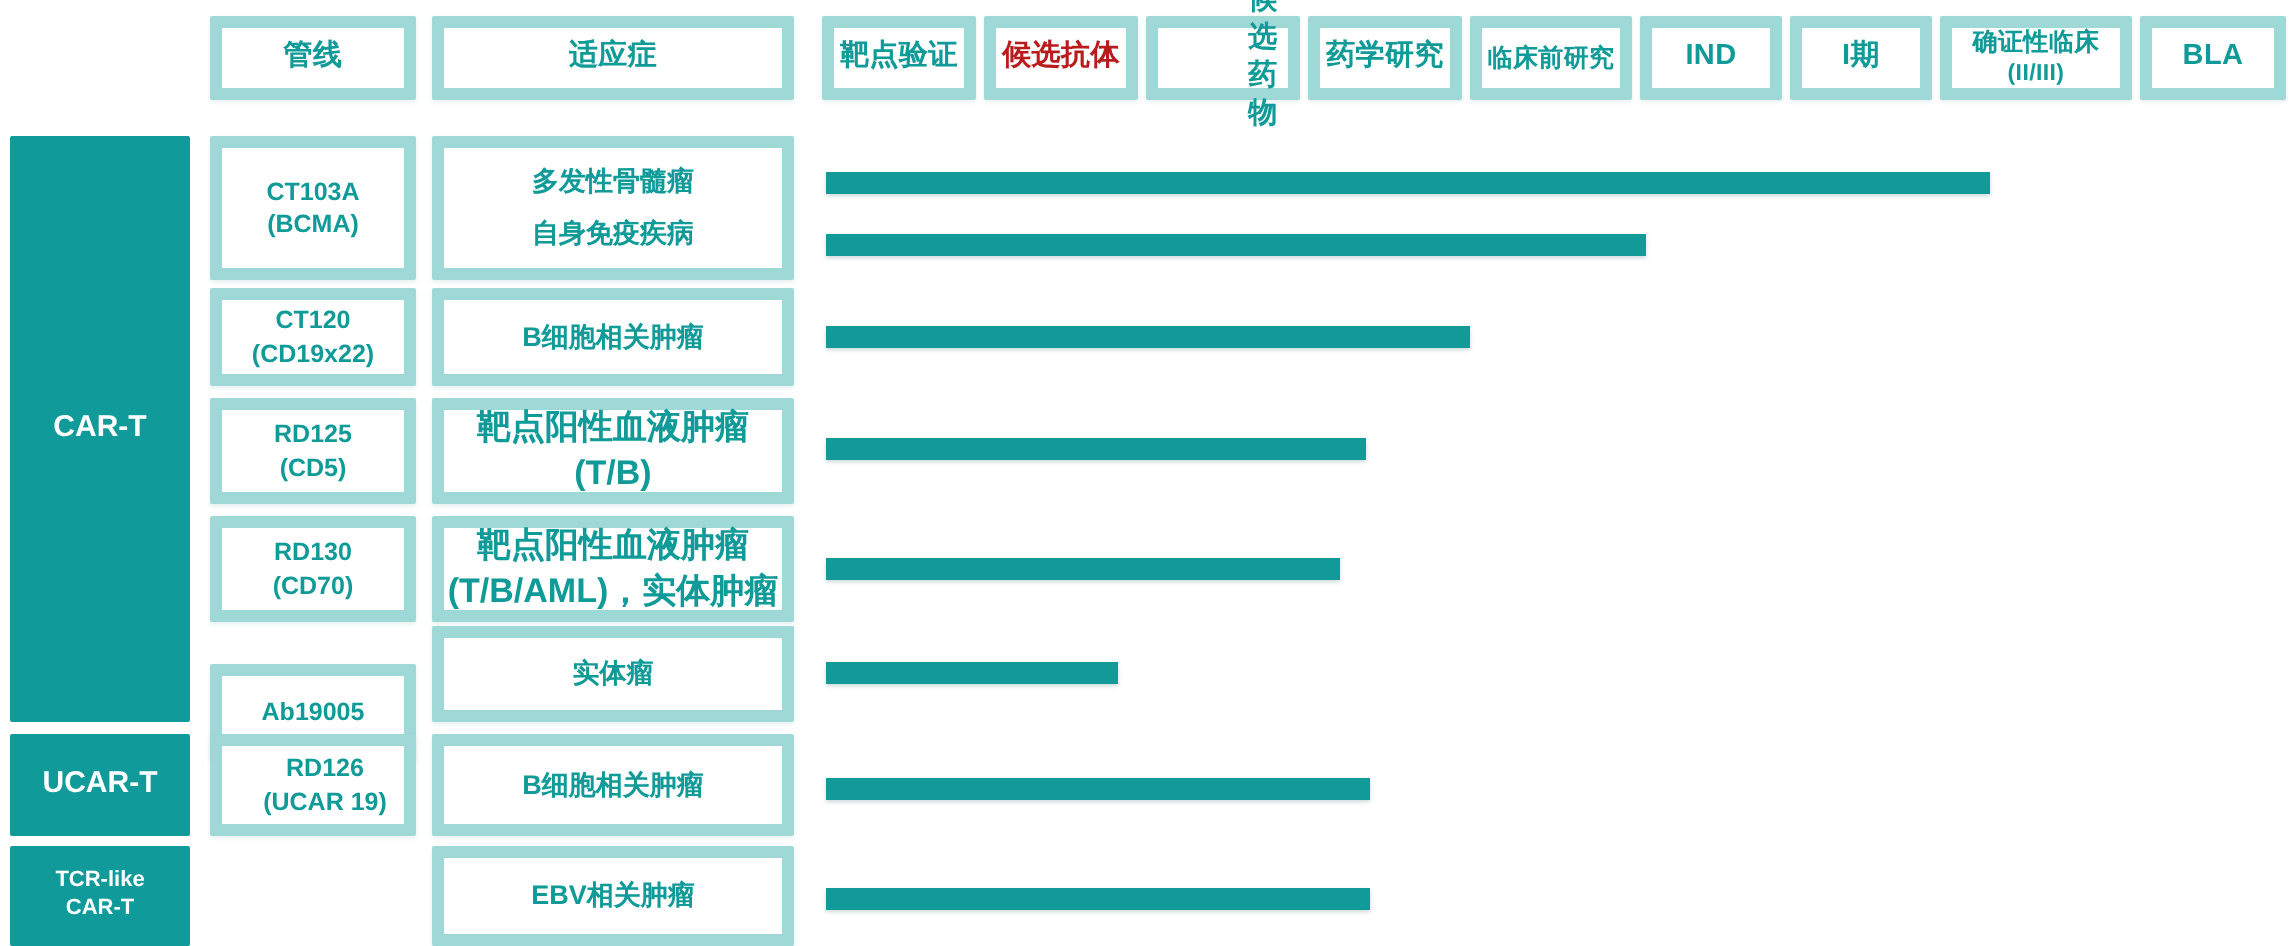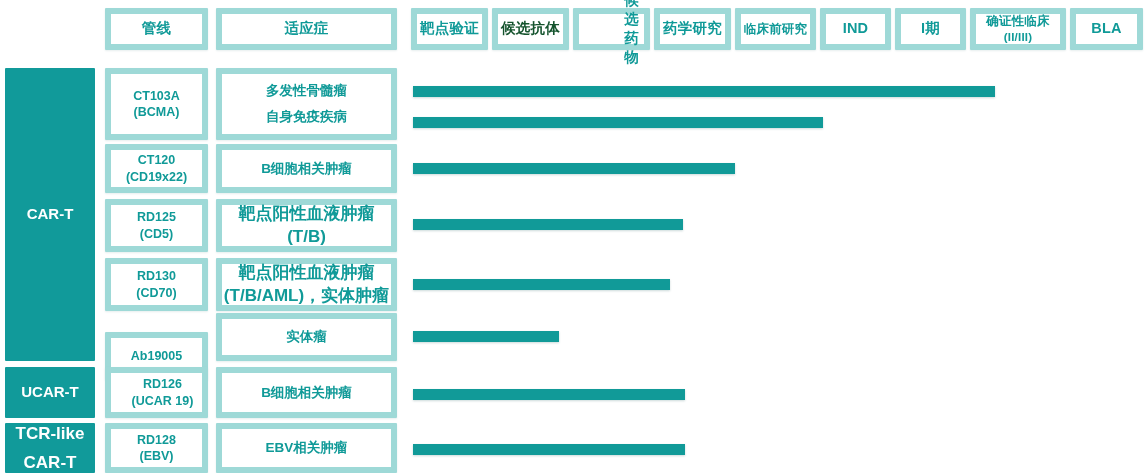--- a/index.html
+++ b/index.html
@@ -60,21 +60,21 @@
     color: #ffffff;
     display: flex;
     align-items: center;
     justify-content: center;
     text-align: center;
     font-weight: bold;
     font-size: 15px;
     line-height: 1.25;
     border-radius: 1px;
   }
-  .cat.two-line { font-size: 17px; justify-content: space-between; }
+  .cat.two-line { font-size: 11px; }
 
   
   .pipe {
     left: 105px;
     width: 103px;
     font-size: 12.5px;
   }
   .ind {
     left: 216px;
     width: 181px;
@@ -104,21 +104,21 @@
     <span>管线</span>
   </div>
 
   <div class="cell hdr" style="left: 216px; width: 181px; border-color: rgb(158, 217, 215); color: rgb(16, 154, 152);">
     <span>适应症</span>
   </div>
 
   <div class="cell hdr" style="left: 411px; width: 77px; border-color: rgb(158, 217, 215); color: rgb(16, 154, 152);">
     <span>靶点验证</span>
   </div>
-  <div class="cell hdr" style="left: 492px; width: 77px; border-color: rgb(158, 217, 215); color: #14532d;">
+  <div class="cell hdr" style="left: 492px; width: 77px; border-color: rgb(158, 217, 215); color: #b91c1c;">
     <span>候选抗体</span>
   </div>
   <div class="cell hdr" style="left: 573px; width: 77px; border-color: rgb(158, 217, 215); color: rgb(16, 154, 152); padding-left: 40px;">
     <span>候选药物</span>
   </div>
   <div class="cell hdr" style="left: 654px; width: 77px; border-color: rgb(158, 217, 215); color: rgb(16, 154, 152);">
     <span>药学研究</span>
   </div>
   <div class="cell hdr small" style="left: 735px; width: 81px; border-color: rgb(158, 217, 215); color: rgb(16, 154, 152);">
     <span>临床前研究</span>
@@ -214,24 +214,20 @@
     <span>RD126</span>
     <span>(UCAR 19)</span>
   </div>
   <div class="cell ind" style="top: 367px; height: 51px; border-color: rgb(158, 217, 215); color: rgb(16, 154, 152);">
     <span>B细胞相关肿瘤</span>
   </div>
   <div class="barwrap" style="top: 389px; width: 272px; left: 413px;">
     <div class="bar" style="background: rgb(17, 154, 152);"></div>
   </div>
 
-  <div class="cell pipe" style="top: 423px; height: 50px; border-color: rgb(158, 217, 215); color: rgb(16, 154, 152);">
-    <span>RD128</span>
-    <span>(EBV)</span>
-  </div>
   <div class="cell ind" style="top: 423px; height: 50px; border-color: rgb(158, 217, 215); color: rgb(16, 154, 152);">
     <span>EBV相关肿瘤</span>
   </div>
   <div class="barwrap" style="top: 444px; width: 272px; left: 413px;">
     <div class="bar" style="background: rgb(17, 154, 152);"></div>
   </div>
 
 </div>
 
 </body></html>

